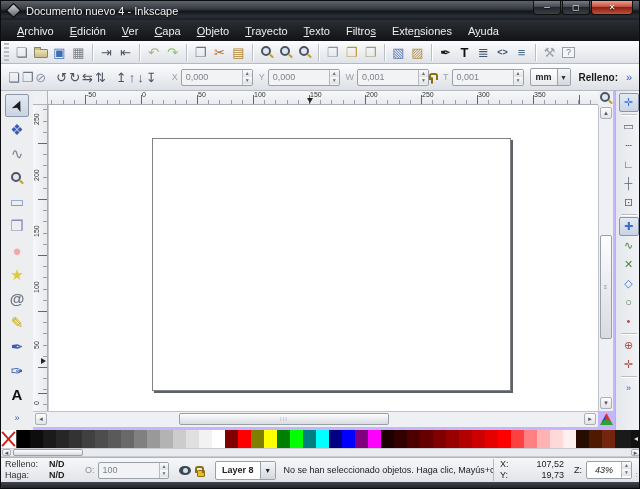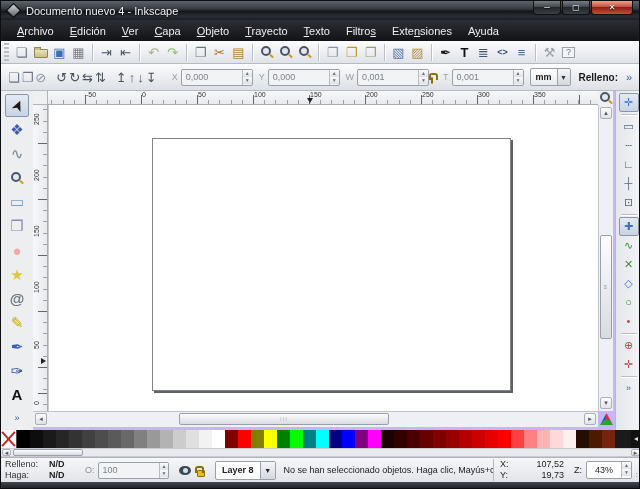--- a/index.html
+++ b/index.html
@@ -123,21 +123,21 @@
   .eyeicon{width:13px;height:9px;background:#3c4750;border-radius:50%;position:relative;margin:0 4px 0 10px;display:inline-block;}
   .eyeicon::before{content:"";position:absolute;left:4px;top:2px;width:5px;height:5px;background:#cfe2ef;border-radius:50%;}
   .layerbox{display:flex;align-items:center;height:19px;border:1px solid #9aa0a8;background:#fff;border-radius:2px;margin-left:6px;}
   .layerbox .val{font-size:9px;font-weight:bold;padding:0 6px;white-space:nowrap;}
   .layerbox .drop{width:15px;height:100%;border-left:1px solid #9aa0a8;font-size:7px;display:flex;align-items:center;justify-content:center;background:linear-gradient(#f4f6f8,#d4d8de);}
   .statusmsg{margin-left:8px;width:238px;white-space:nowrap;overflow:hidden;color:#1a1a1a;}
   .coords{border-left:1px solid #b6bac1;padding:0 6px 0 6px;line-height:11px;font-family:"DejaVu Sans Mono","Liberation Mono",monospace;font-size:9px;display:flex;flex-direction:column;}
   .coords .row{display:flex;justify-content:space-between;width:64px;}
   .zoomfield{display:flex;align-items:center;}
   .zoomfield .lab{margin:0 4px;}
-  .zoomfield .box{display:flex;height:18px;border:1px solid #9aa0a8;background:#fff;border-radius:2px;}
+  .zoomfield .box{display:flex;height:18px;border:1px solid #9aa0a8;background:#fff;border-radius:2px;font-style:italic;}
   .zoomfield .box .val{width:34px;text-align:center;line-height:17px;}
   .rgrip{margin-left:4px;color:#9aa0a8;font-size:8px;align-self:flex-end;padding-bottom:2px;}
   .bottomedge{position:absolute;left:0;top:481px;width:640px;height:8px;
     background:linear-gradient(180deg,#43484f,#14161a);border-radius:0 0 4px 4px;}
 </style>
 </head>
 <body>
 
 <div id="window">
 

